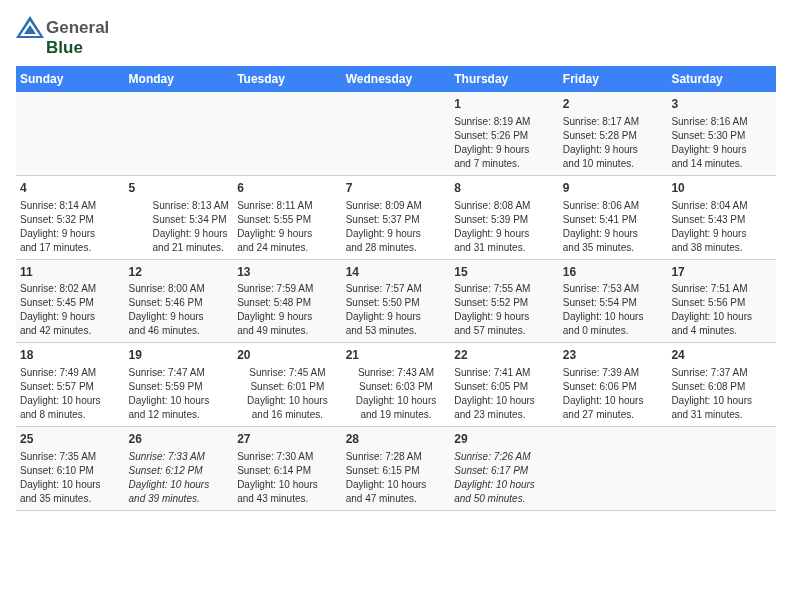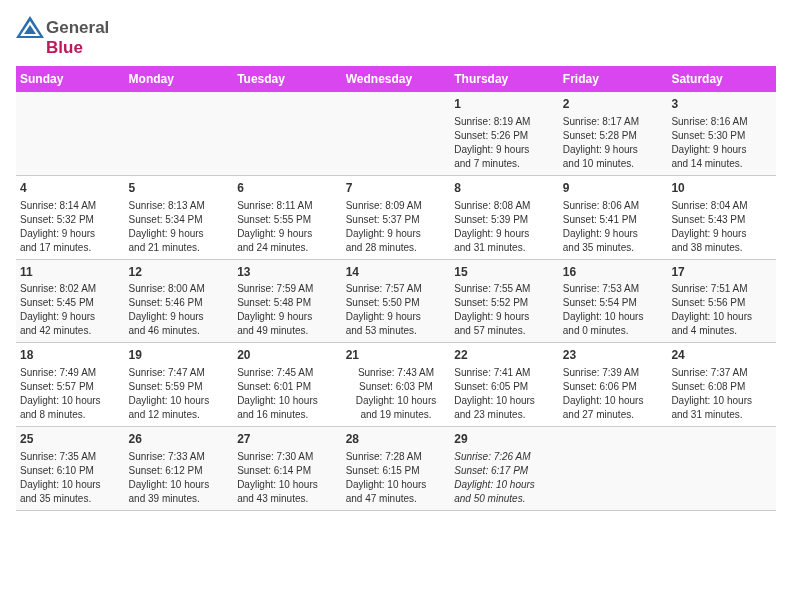--- a/index.html
+++ b/index.html
@@ -38,21 +38,21 @@
       font-size: 15px;
       font-weight: normal;
       color: #333;
     }
     table {
       width: 100%;
       border-collapse: collapse;
       font-size: 11px;
     }
     thead tr th {
-      background-color: #d946ef;
+      background-color: #3b82f6;
       color: #fff;
       padding: 6px 4px;
       text-align: left;
       font-size: 12px;
       font-weight: bold;
     }
     tbody tr {
       border-bottom: 1px solid #ccc;
     }
     tbody tr:nth-child(odd) {
@@ -84,21 +84,21 @@
 <div class="header-area">
   <div class="logo">
     <div class="logo-row">
       <svg width="28" height="22" viewBox="0 0 28 22">
         <polygon points="14,0 28,22 0,22" fill="#2c6fad"></polygon>
         <polygon points="14,5 24,20 4,20" fill="#fff"></polygon>
         <polygon points="14,9 20,18 8,18" fill="#2c6fad"></polygon>
       </svg>
       <span style="font-size:17px;font-weight:bold;color:#555;">General</span>
     </div>
-    <span style="font-size:17px;font-weight:bold;color:#be185d;margin-left:30px;">Blue</span>
+    <span style="font-size:17px;font-weight:bold;color:#14532d;margin-left:30px;">Blue</span>
   </div>
   <div class="title-area">
     <h1></h1>
     <h2></h2>
   </div>
 </div>
 
 <table>
   <thead>
     <tr>
@@ -142,21 +142,21 @@
       <tr>
         <td>
           <div class="day-num">4</div>
           <div class="day-info" style="white-space: pre-line;">Sunrise: 8:14 AM
 Sunset: 5:32 PM
 Daylight: 9 hours
 and 17 minutes.</div>
         </td>
         <td>
           <div class="day-num">5</div>
-          <div class="day-info" style="white-space: pre-line;">Sunrise: 8:13 AM
+          <div class="day-info" style="white-space: pre-line; margin-left: 24px;">Sunrise: 8:13 AM
 Sunset: 5:34 PM
 Daylight: 9 hours
 and 21 minutes.</div>
         </td>
         <td>
           <div class="day-num">6</div>
           <div class="day-info" style="white-space: pre-line;">Sunrise: 8:11 AM
 Sunset: 5:55 PM
 Daylight: 9 hours
 and 24 minutes.</div>
@@ -251,21 +251,21 @@
         </td>
         <td>
           <div class="day-num">19</div>
           <div class="day-info" style="white-space: pre-line;">Sunrise: 7:47 AM
 Sunset: 5:59 PM
 Daylight: 10 hours
 and 12 minutes.</div>
         </td>
         <td>
           <div class="day-num">20</div>
-          <div class="day-info" style="white-space: pre-line;">Sunrise: 7:45 AM
+          <div class="day-info" style="white-space: pre-line; text-align: center;">Sunrise: 7:45 AM
 Sunset: 6:01 PM
 Daylight: 10 hours
 and 16 minutes.</div>
         </td>
         <td>
           <div class="day-num">21</div>
           <div class="day-info" style="white-space: pre-line; text-align: center;">Sunrise: 7:43 AM
 Sunset: 6:03 PM
 Daylight: 10 hours
 and 19 minutes.</div>
@@ -295,21 +295,21 @@
       <tr>
         <td>
           <div class="day-num">25</div>
           <div class="day-info" style="white-space: pre-line;">Sunrise: 7:35 AM
 Sunset: 6:10 PM
 Daylight: 10 hours
 and 35 minutes.</div>
         </td>
         <td>
           <div class="day-num">26</div>
-          <div class="day-info" style="white-space: pre-line;">Sunrise: 7:33 AM
+          <div class="day-info" style="white-space: pre-line; font-style: italic;">Sunrise: 7:33 AM
 Sunset: 6:12 PM
 Daylight: 10 hours
 and 39 minutes.</div>
         </td>
         <td>
           <div class="day-num">27</div>
           <div class="day-info" style="white-space: pre-line;">Sunrise: 7:30 AM
 Sunset: 6:14 PM
 Daylight: 10 hours
 and 43 minutes.</div>

